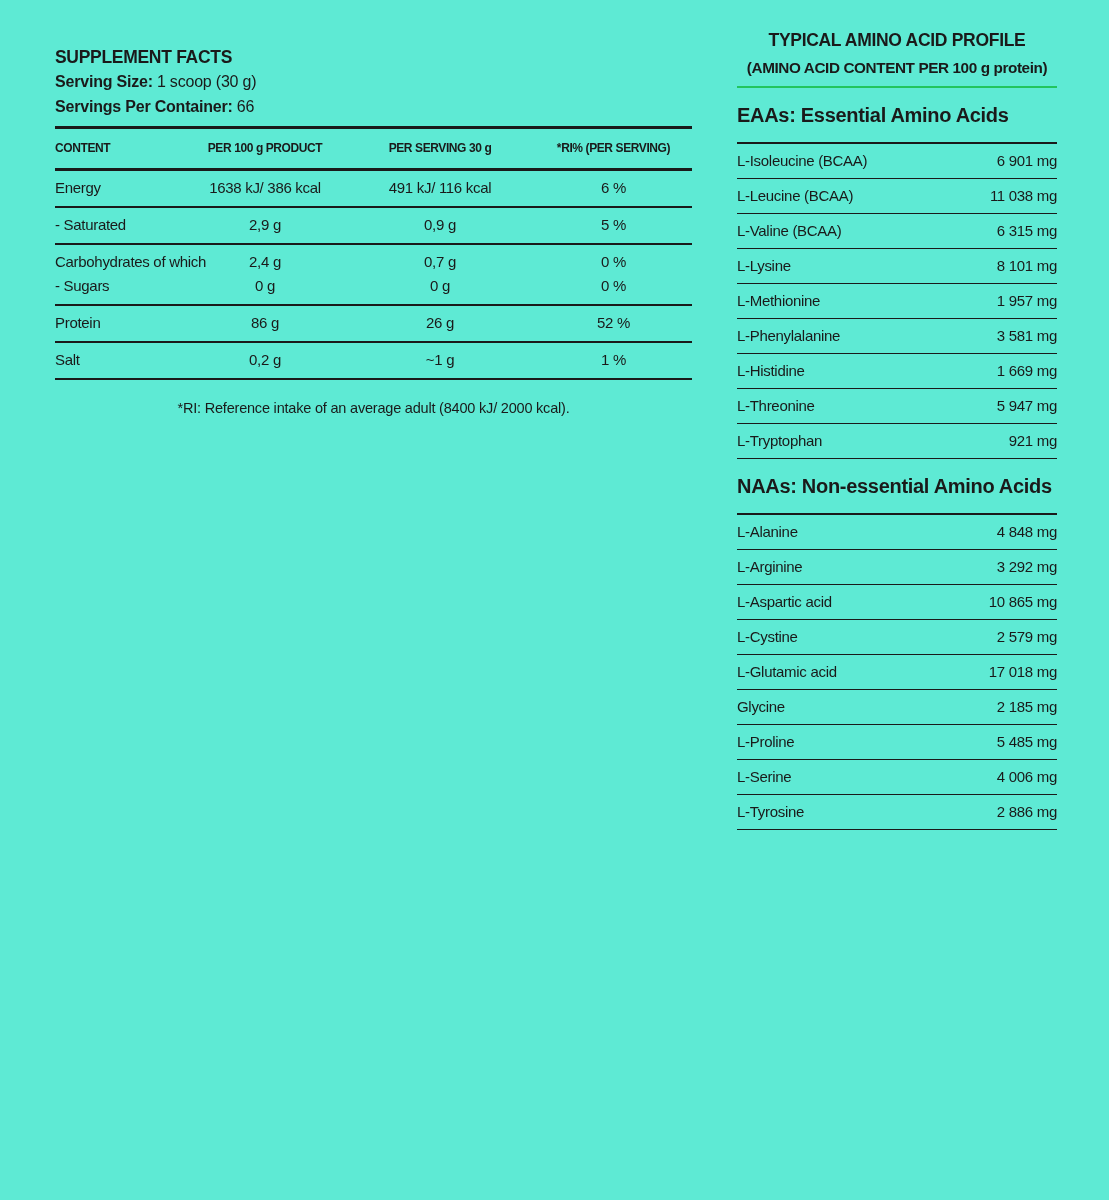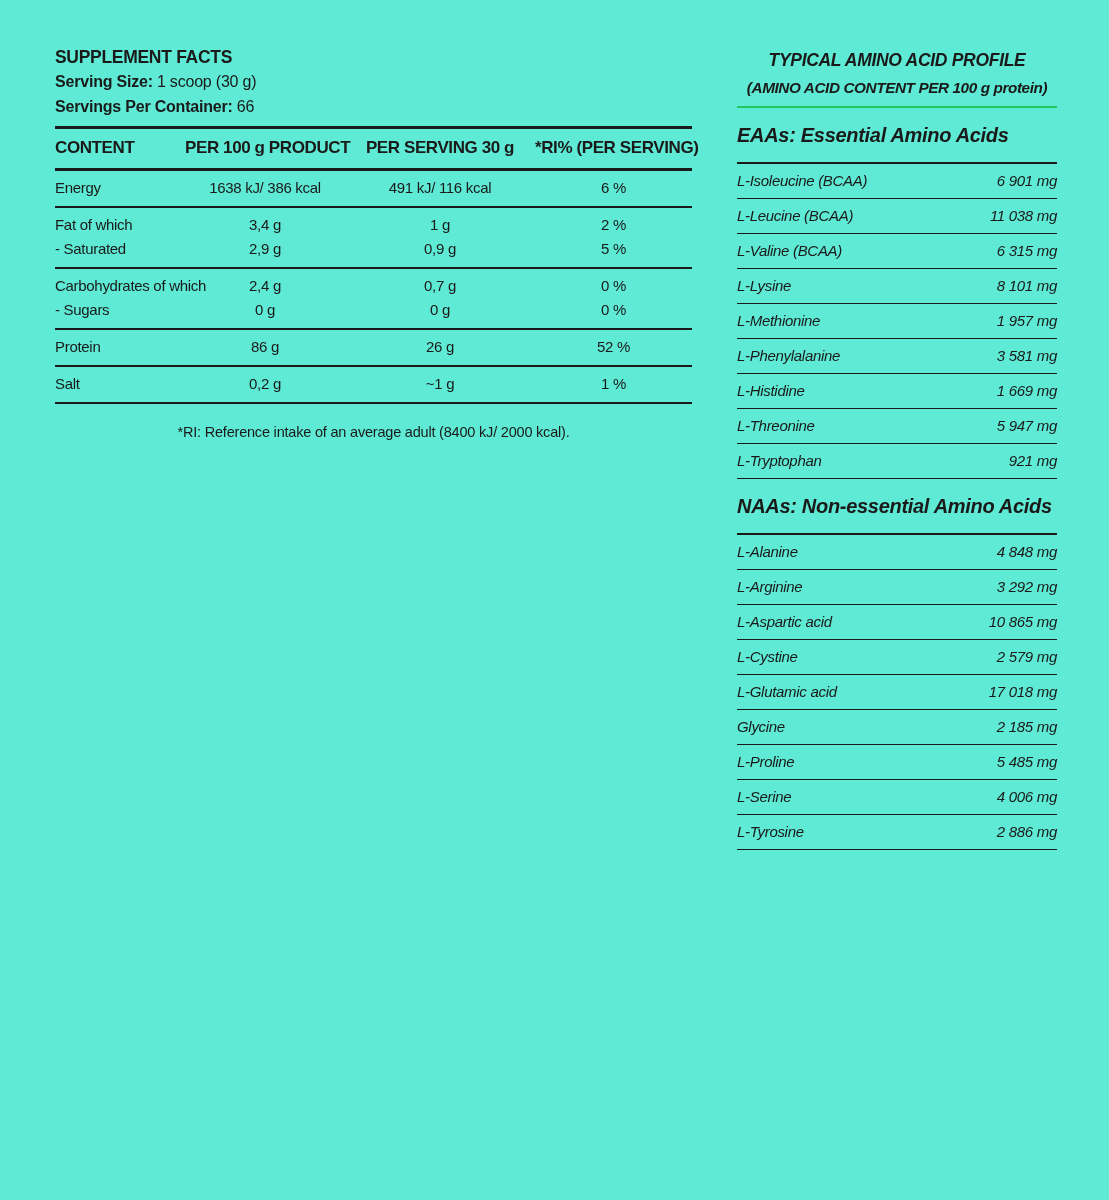--- a/index.html
+++ b/index.html
@@ -13,31 +13,31 @@
     overflow: hidden;
   }
   
   .left-block { position: absolute; left: 55px; top: 46px; width: 637px; }
   .sf-title { font-size: 17.5px; font-weight: 700; letter-spacing: -0.3px; line-height: 23px; }
   .sf-meta { font-size: 16px; letter-spacing: -0.2px; line-height: 25px; }
   .sf-meta .lbl { font-weight: 700; }
   .sf-meta .val { margin-left: 4px; font-weight: 400; }
   .sf-table { margin-top: 7px; border-top: 3px solid #1a1a1a; }
   .sf-header { display: flex; align-items: center; padding: 7px 0 8px 0; border-bottom: 3px solid #1a1a1a; }
-  .sf-header .sf-cell { font-weight: 700; font-size: 17px; letter-spacing: -0.4px; white-space: nowrap; }
+  .sf-header .sf-cell { font-weight: 700; font-size: 12px; letter-spacing: -0.4px; white-space: nowrap; }
   .sf-group { border-bottom: 2.5px solid #1a1a1a; padding: 5px 0 6px 0; }
   .sf-row { display: flex; }
   .sf-cell { font-size: 15px; letter-spacing: -0.3px; line-height: 24px; white-space: nowrap; }
   .sf-c1 { width: 130px; text-align: left; }
   .sf-c2 { width: 160px; text-align: center; }
   .sf-c3 { width: 190px; text-align: center; }
   .sf-c4 { width: 157px; text-align: center; }
   .sf-footnote { margin-top: 20px; text-align: center; font-size: 14.5px; letter-spacing: -0.2px; }
   
-  .right-block { position: absolute; left: 737px; top: 48px; width: 320px; font-style: italic; }
+  .right-block { position: absolute; left: 737px; top: 28px; width: 320px; }
   .aa-title { text-align: center; font-weight: 700; font-size: 17.5px; letter-spacing: -0.3px; line-height: 24px; }
   .aa-subtitle { text-align: center; font-weight: 700; font-size: 15.3px; letter-spacing: -0.4px;
                  margin-top: 7px; padding-bottom: 9px; border-bottom: 2px solid #22c55e; white-space: nowrap; }
   .aa-section-header { font-weight: 700; font-size: 20px; letter-spacing: -0.3px;
                        padding: 17px 0; line-height: 20px; border-bottom: 2px solid #1a1a1a; }
   .aa-row { display: flex; justify-content: space-between; align-items: center;
             padding: 7px 0; line-height: 20px; border-bottom: 1.8px solid #1a1a1a; }
   .aa-name  { font-size: 15px; letter-spacing: -0.3px; }
   .aa-value { font-size: 15px; letter-spacing: -0.3px; }
 </style>
@@ -68,26 +68,20 @@
           <div class="sf-group">
             <div class="sf-row">
               <div class="sf-cell sf-c1">Energy</div>
               <div class="sf-cell sf-c2">1638 kJ/ 386 kcal</div>
               <div class="sf-cell sf-c3">491 kJ/ 116 kcal</div>
               <div class="sf-cell sf-c4">6 %</div>
             </div>
           </div>
           <div class="sf-group">
             <div class="sf-row">
-              <div class="sf-cell sf-c1">Fat of which</div>
-              <div class="sf-cell sf-c2">3,4 g</div>
-              <div class="sf-cell sf-c3">1 g</div>
-              <div class="sf-cell sf-c4">2 %</div>
-            </div>
-            <div class="sf-row">
               <div class="sf-cell sf-c1">- Saturated</div>
               <div class="sf-cell sf-c2">2,9 g</div>
               <div class="sf-cell sf-c3">0,9 g</div>
               <div class="sf-cell sf-c4">5 %</div>
             </div>
           </div>
           <div class="sf-group">
             <div class="sf-row">
               <div class="sf-cell sf-c1">Carbohydrates of which</div>
               <div class="sf-cell sf-c2">2,4 g</div>

